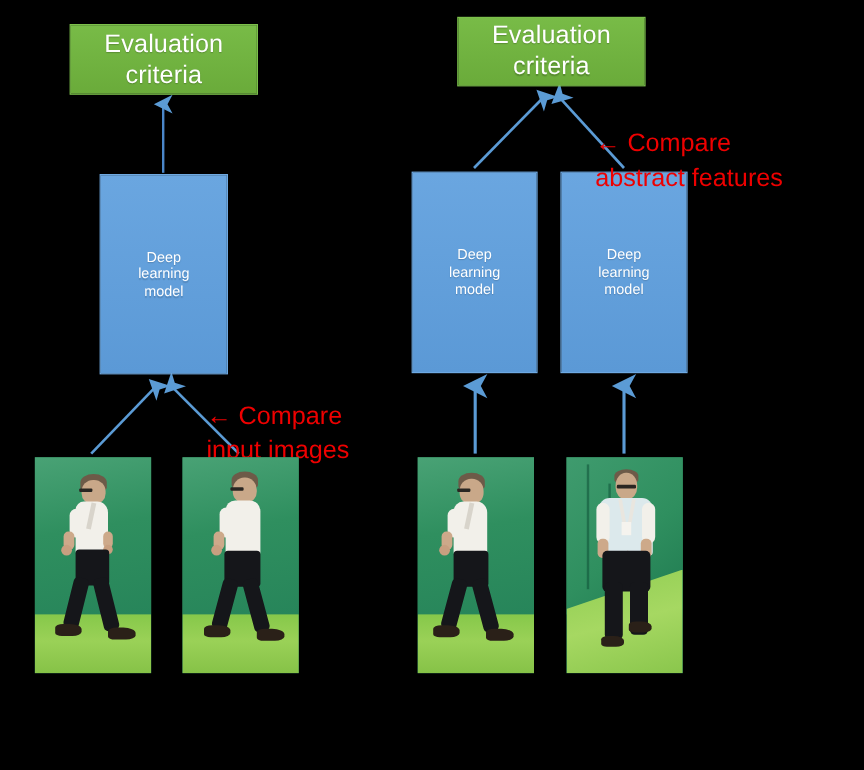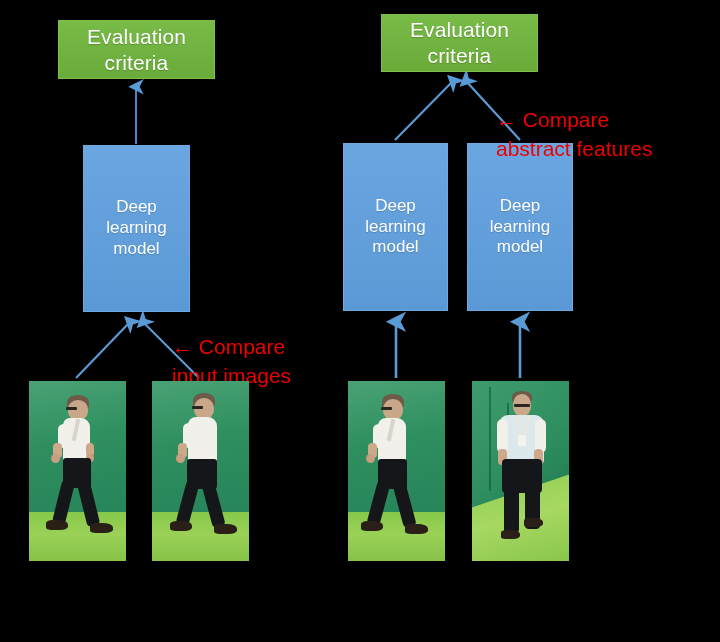--- a/index.html
+++ b/index.html
@@ -34,21 +34,21 @@
   .node-eval {
     background: linear-gradient(180deg, #78bb47 0%, #6aab3a 100%);
     border: 1px solid #7cc04b;
     font-size: 21px;
     letter-spacing: 0.1px;
     text-shadow: 0 1px 1px rgba(0,0,0,0.22);
   }
   .node-model {
     background: linear-gradient(180deg, #6aa6e0 0%, #5b99d6 100%);
     border: 1px solid #6ea9e2;
-    font-size: 17px;
+    font-size: 12px;
     text-shadow: 0 1px 1px rgba(0,0,0,0.18);
   }
 
   
   .note {
     position: absolute;
     color: #ee0000;
     font-size: 21px;
     line-height: 1.35;
     white-space: pre-line;

